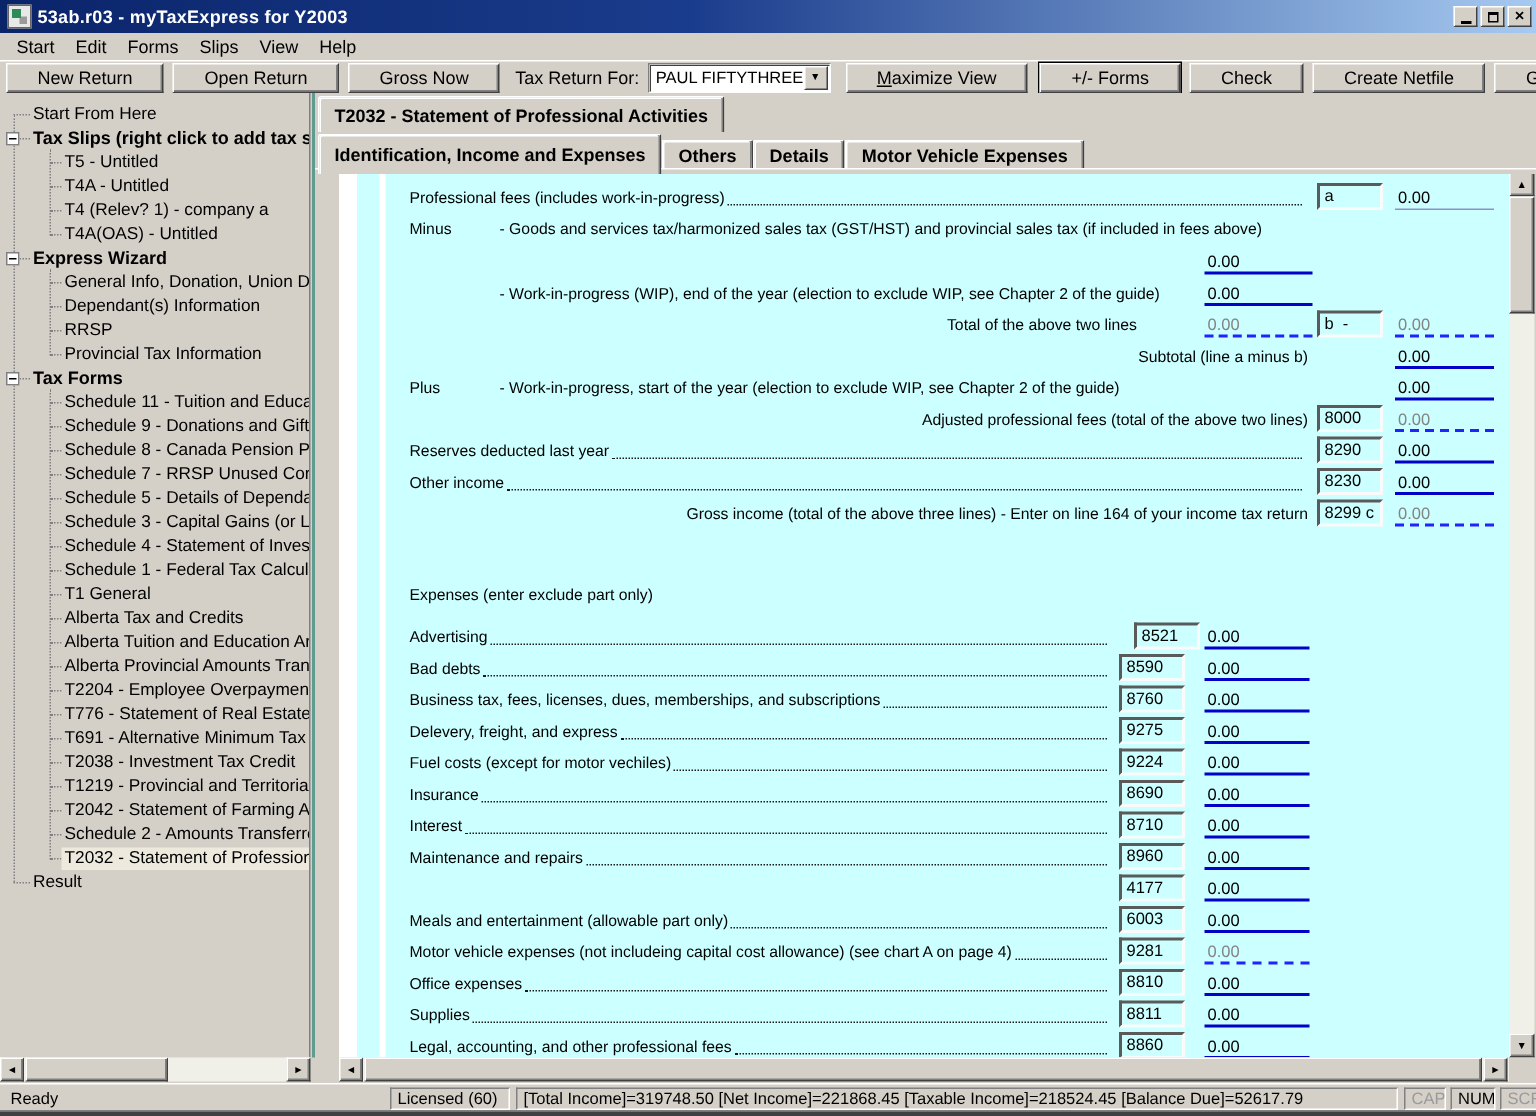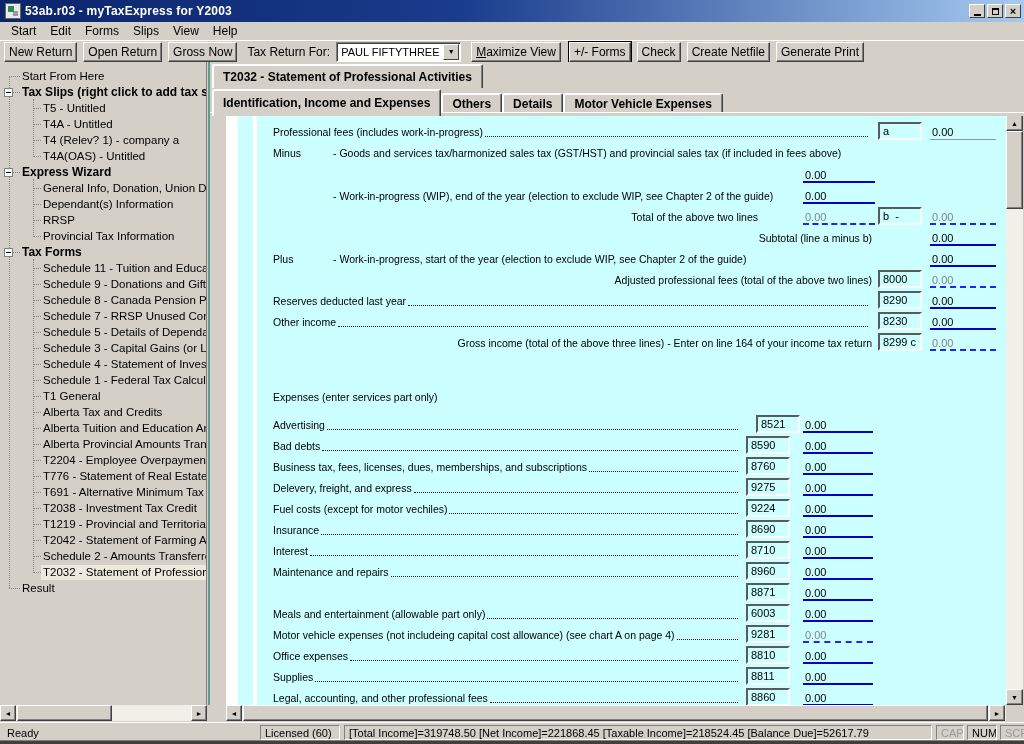--- a/index.html
+++ b/index.html
@@ -25,21 +25,21 @@
 
   
   .menubar { position:absolute; left:0; top:22px; width:1024px; height:18px;
     background:#d4d0c8; display:flex; align-items:center; padding-left:4px; }
   .menu-item { padding:1px 7px; font-size:12px; }
 
   
   .toolbar { position:absolute; left:0; top:40px; width:1024px; height:22px; background:#d4d0c8;
     border-top:1px solid #fff; display:flex; align-items:center; padding-left:4px; }
   .btn { height:20px; background:#d4d0c8; border:1px solid; border-color:#fff #404040 #404040 #fff;
-    box-shadow:inset -1px -1px 0 #808080; padding:0 4px; margin-right:6px; font-size:12px;
+    box-shadow:inset -1px -1px 0 #808080; padding:0 20px; margin-right:6px; font-size:12px;
     display:block; line-height:18px; text-align:center; white-space:nowrap; }
   .btn.ak::first-letter { text-decoration:underline; }
   .btn.default { box-shadow:0 0 0 1px #000, inset -1px -1px 0 #808080; margin-left:2px; }
   .tb-label { font-size:12px; margin:0 6px 0 4px; white-space:nowrap; }
   .combo { width:125px; height:20px; background:#fff; border:1px solid; border-color:#808080 #fff #fff #808080;
     box-shadow:inset 1px 1px 0 #404040; display:flex; align-items:center; margin-right:10px; }
   .combo-text { flex:1; padding-left:4px; font-size:11px; white-space:nowrap; overflow:hidden; }
   .combo-btn { width:16px; height:16px; background:#d4d0c8; border:1px solid; border-color:#fff #404040 #404040 #fff;
     margin-right:1px; display:flex; align-items:center; justify-content:center; }
   .arr { font-size:7px; line-height:7px; }
@@ -309,21 +309,21 @@
       </div>
       <div class="codebox" style="left: 652px;">8230</div>
       <div class="val solid" style="left: 704px; width: 66px;">0.00</div>
     </div>
     <div class="frow" style="top: 221px;">
       <div class="rlbl" style="left: 26px; width: 620px;">Gross income (total of the above three lines) - Enter on line 164 of your income tax return</div>
       <div class="codebox" style="left: 652px;">8299 c</div>
       <div class="val dashed gray" style="left: 704px; width: 66px;">0.00</div>
     </div>
     <div class="frow" style="top: 275px;">
-      <div class="lbl prefix" style="left: 47px;">Expenses (enter services part only)</div>
+      <div class="lbl prefix" style="left: 47px;">Expenses (enter exclude part only)</div>
     </div>
     <div class="frow" style="top: 303px;">
       <div class="lblwrap" style="left: 47px; width: 467px;">
         <span class="lbl">Advertising</span>
         <div class="leader"></div>
       </div>
       <div class="codebox" style="left: 520px; margin-left: 10px;">8521</div>
       <div class="val solid" style="left: 577px; width: 70px;">0.00</div>
     </div>
     <div class="frow" style="top: 324px;">
@@ -376,21 +376,21 @@
     </div>
     <div class="frow" style="top: 450px;">
       <div class="lblwrap" style="left: 47px; width: 467px;">
         <span class="lbl">Maintenance and repairs</span>
         <div class="leader"></div>
       </div>
       <div class="codebox" style="left: 520px;">8960</div>
       <div class="val solid" style="left: 577px; width: 70px;">0.00</div>
     </div>
     <div class="frow" style="top: 471px;">
-      <div class="codebox" style="left: 520px;">8871</div>
+      <div class="codebox" style="left: 520px;">4177</div>
       <div class="val solid" style="left: 577px; width: 70px;">0.00</div>
     </div>
     <div class="frow" style="top: 492px;">
       <div class="lblwrap" style="left: 47px; width: 467px;">
         <span class="lbl">Meals and entertainment (allowable part only)</span>
         <div class="leader"></div>
       </div>
       <div class="codebox" style="left: 520px;">6003</div>
       <div class="val solid" style="left: 577px; width: 70px;">0.00</div>
     </div>

